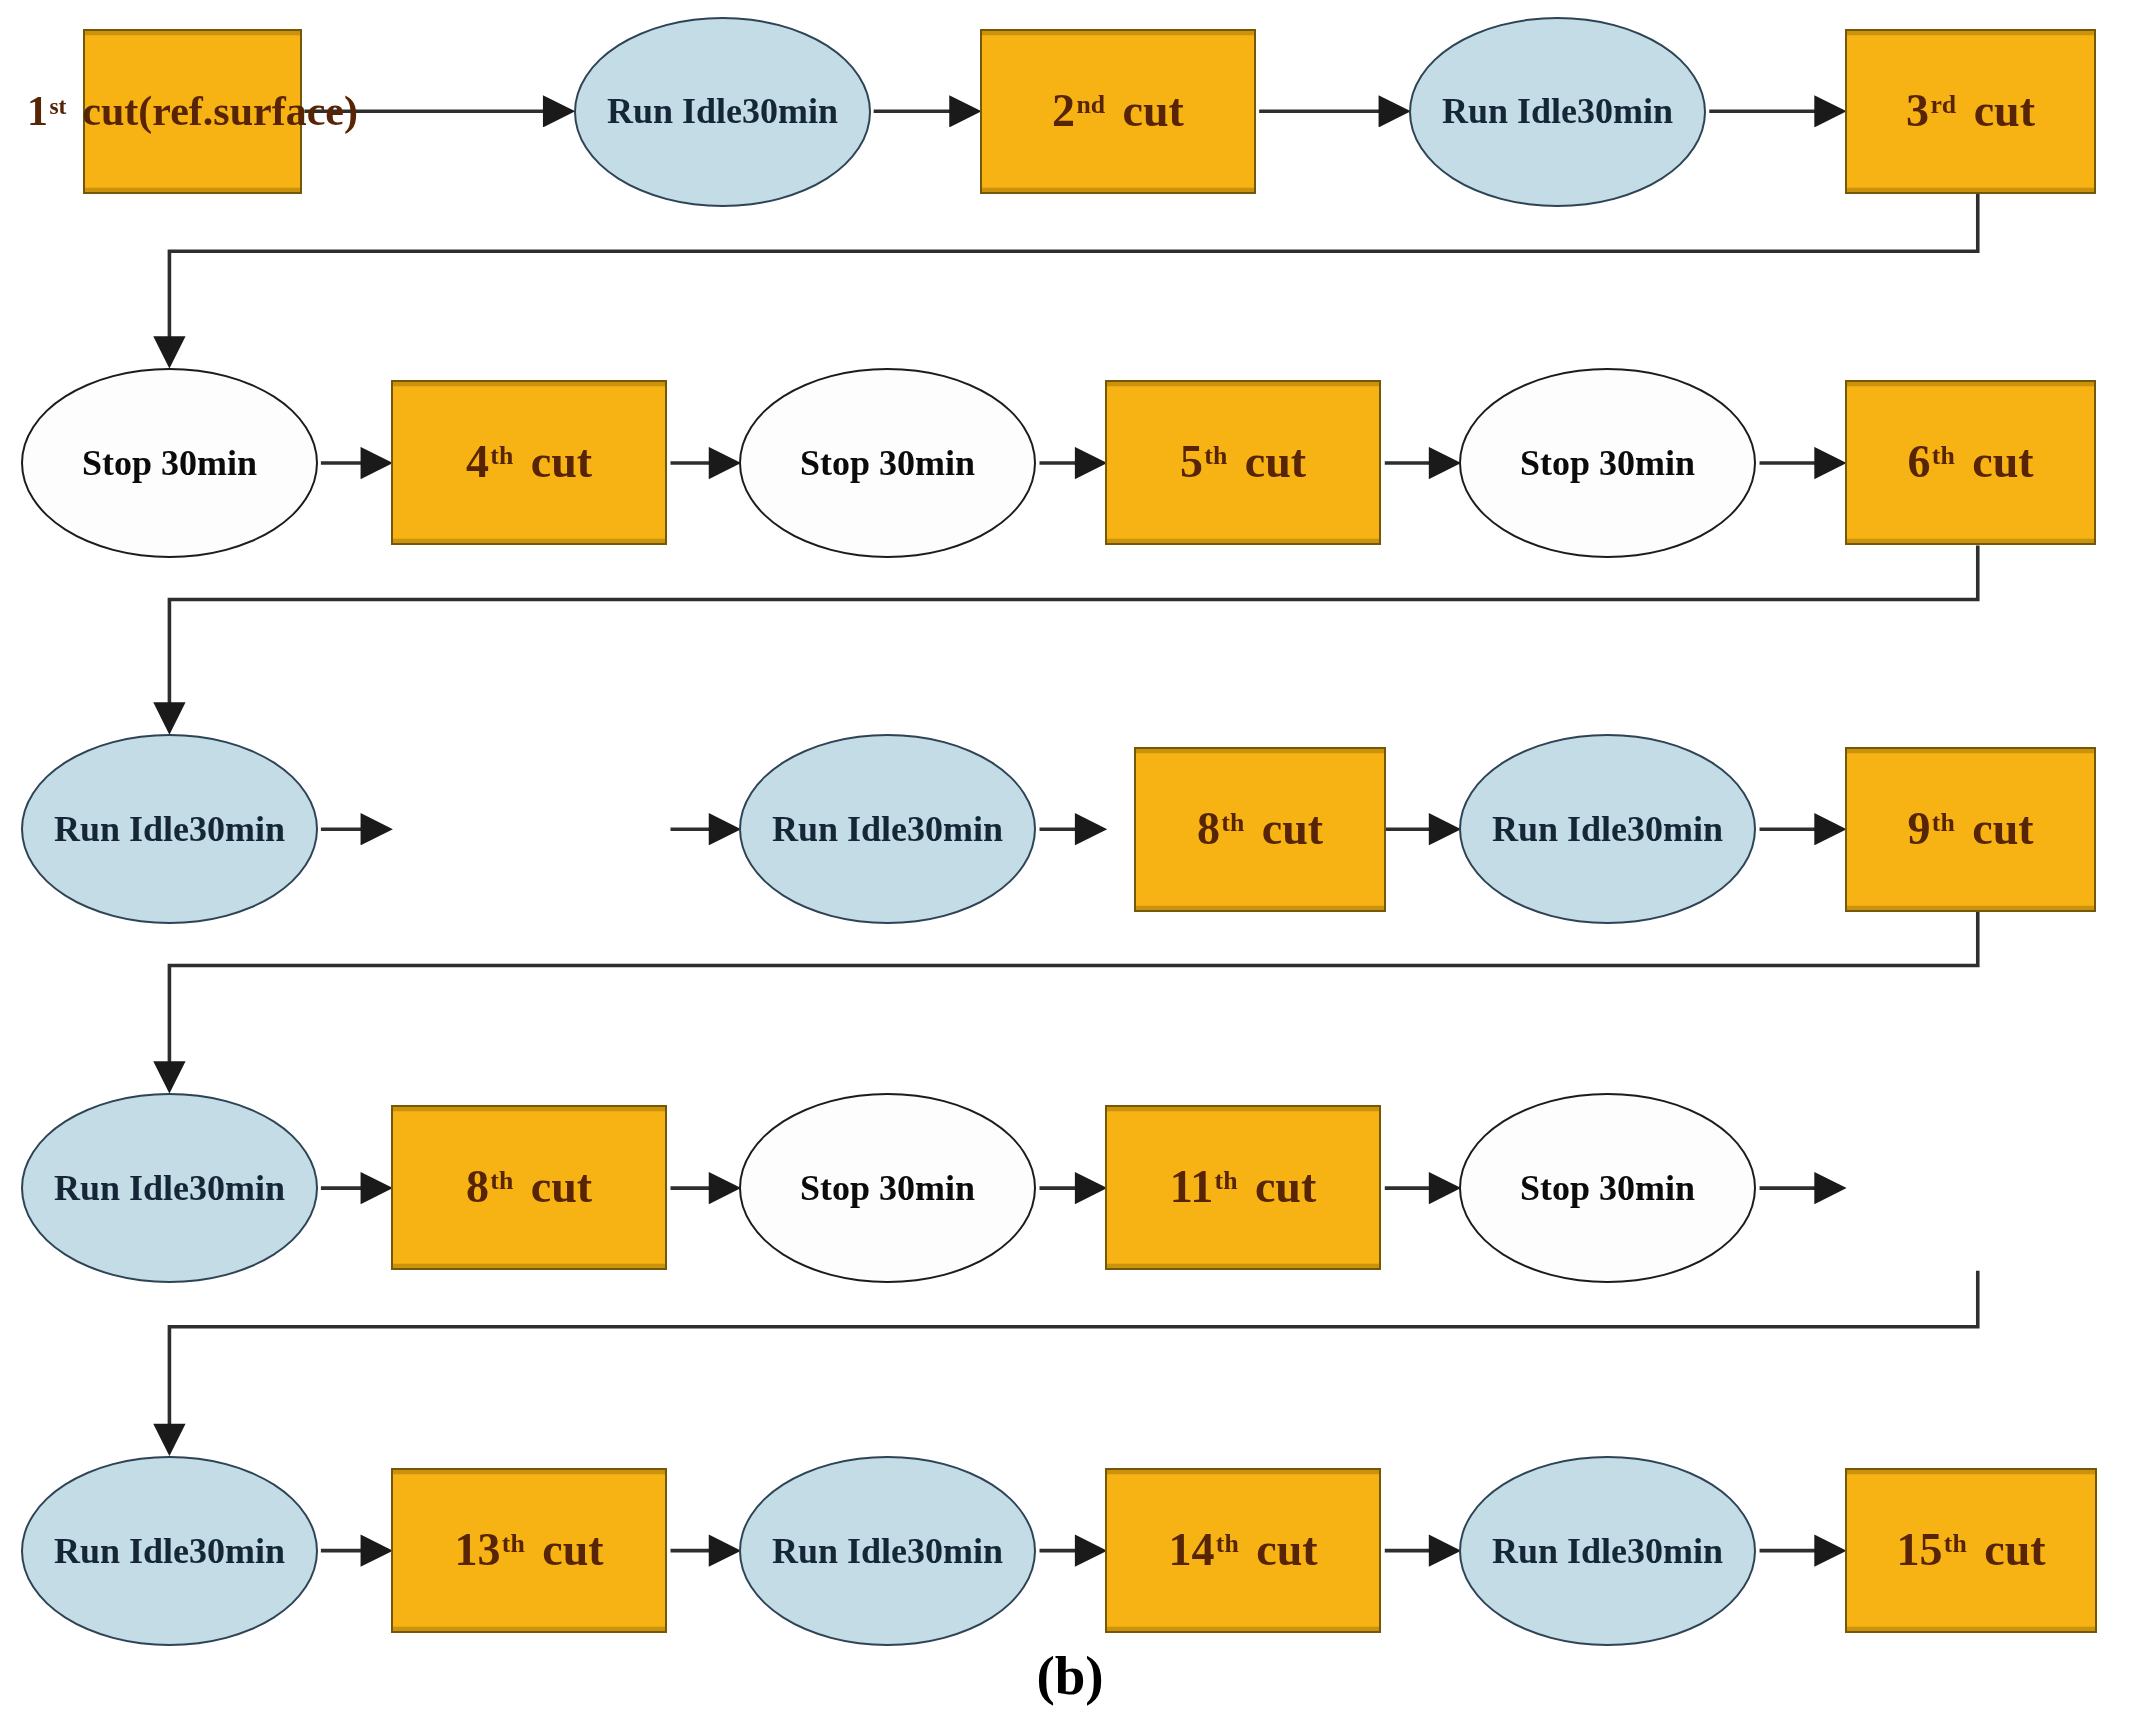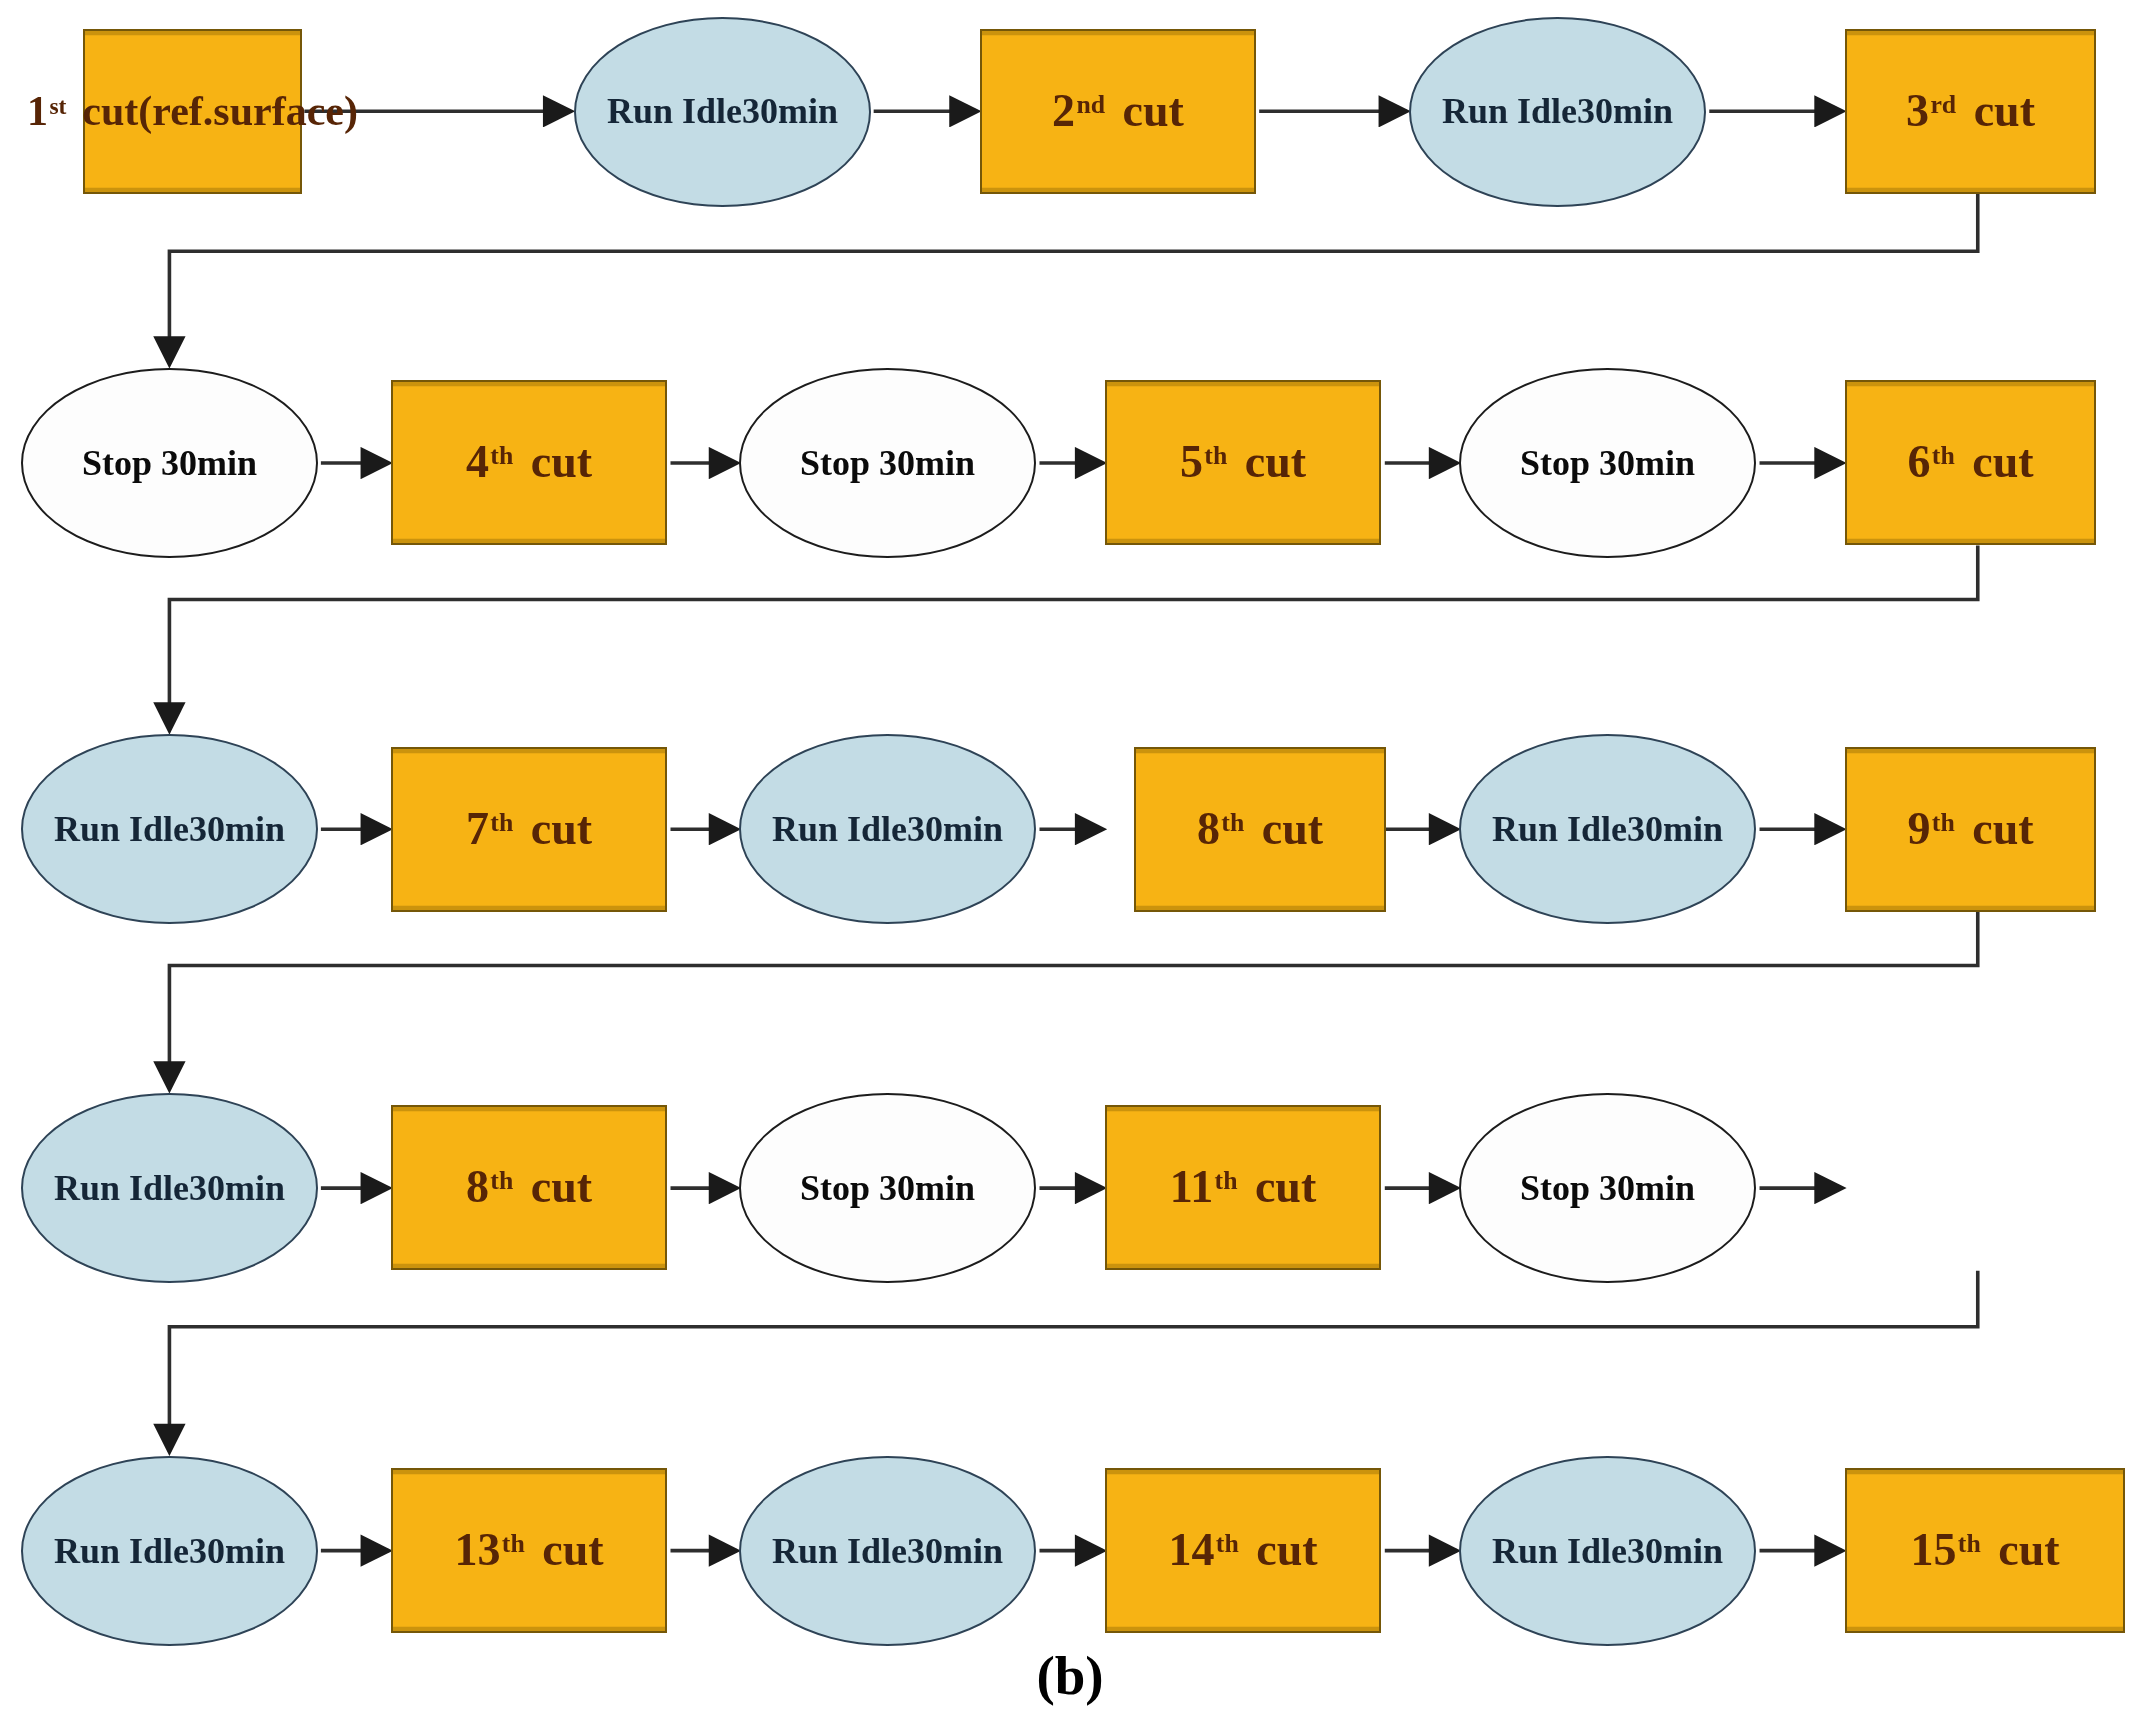--- a/index.html
+++ b/index.html
@@ -105,23 +105,20 @@
     <div class="node ell stop" style="left: 1459px; top: 368px; width: 297px; height: 190px;">
       <div class="el-line">Stop 30min</div>
     </div>
     <div class="node box" style="left: 1845px; top: 380px; width: 251px; height: 165px;">
       <div class="bt"><span class="num">6</span><span class="sup">th</span><span class="word">cut</span></div>
     </div>
     <div class="node ell idle" style="left: 21px; top: 734px; width: 297px; height: 190px;">
       <div class="el-line">Run Idle</div>
       <div class="el-line">30min</div>
     </div>
-    <div class="node box" style="left: 391px; top: 747px; width: 276px; height: 165px;">
-      <div class="bt"><span class="num">7</span><span class="sup">th</span><span class="word">cut</span></div>
-    </div>
     <div class="node ell idle" style="left: 739px; top: 734px; width: 297px; height: 190px;">
       <div class="el-line">Run Idle</div>
       <div class="el-line">30min</div>
     </div>
     <div class="node box" style="left: 1134px; top: 747px; width: 252px; height: 165px; justify-content: center;">
       <div class="bt"><span class="num">8</span><span class="sup">th</span><span class="word">cut</span></div>
     </div>
     <div class="node ell idle" style="left: 1459px; top: 734px; width: 297px; height: 190px;">
       <div class="el-line">Run Idle</div>
       <div class="el-line">30min</div>
@@ -156,17 +153,17 @@
       <div class="el-line">Run Idle</div>
       <div class="el-line">30min</div>
     </div>
     <div class="node box" style="left: 1105px; top: 1468px; width: 276px; height: 165px;">
       <div class="bt"><span class="num">14</span><span class="sup">th</span><span class="word">cut</span></div>
     </div>
     <div class="node ell idle" style="left: 1459px; top: 1456px; width: 297px; height: 190px;">
       <div class="el-line">Run Idle</div>
       <div class="el-line">30min</div>
     </div>
-    <div class="node box" style="left: 1845px; top: 1468px; width: 280px; height: 165px; text-align: center;">
+    <div class="node box" style="left: 1845px; top: 1468px; width: 252px; height: 165px; text-align: center;">
       <div class="bt"><span class="num">15</span><span class="sup">th</span><span class="word">cut</span></div>
     </div>
   </div>
 
 
 </body></html>

